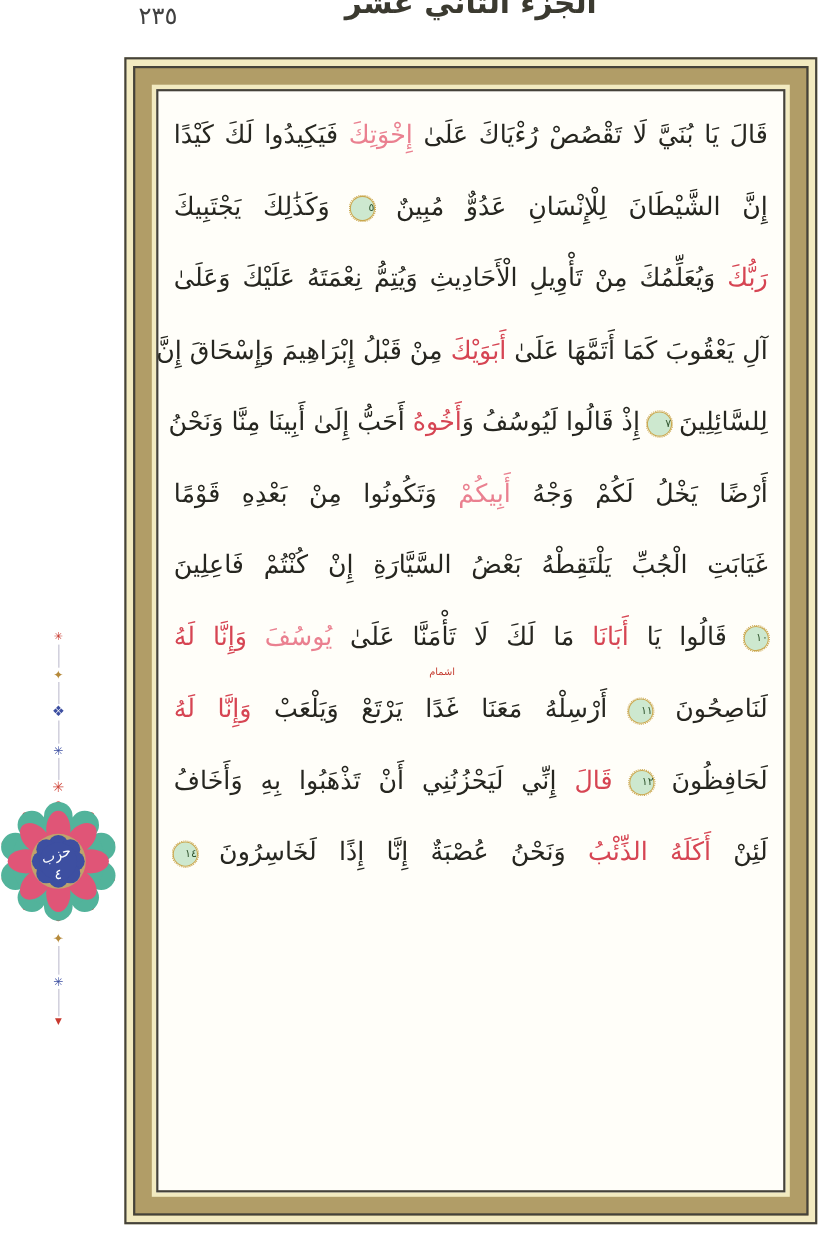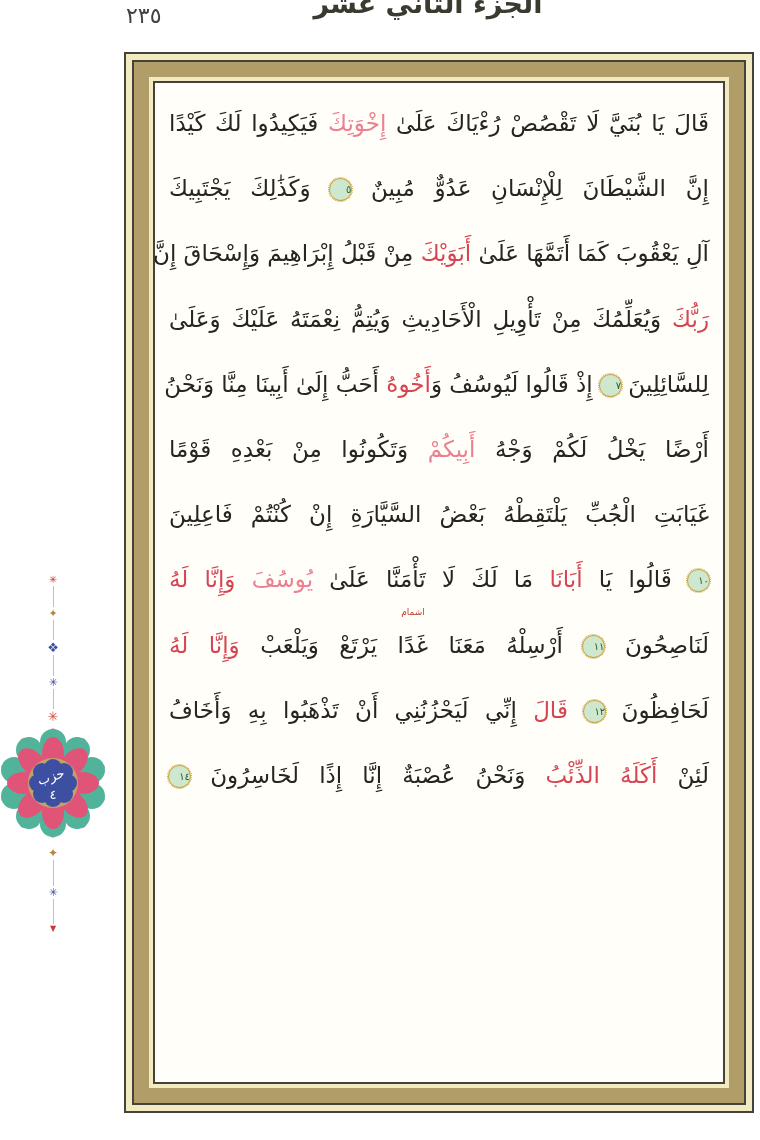--- a/index.html
+++ b/index.html
@@ -17,21 +17,21 @@
     direction:rtl;
   }
   .page-number{
     position:absolute;top:3px;left:126px;
     font-size:22px;color:#404040;direction:rtl;
   }
   
   .frame{
     position:absolute;left:113px;top:52px;width:630px;height:1061px;
     box-sizing:border-box;border:2px solid var(--frame-line);
-    background:var(--frame-cream);padding:6px;margin-left:11px;
+    background:var(--frame-cream);padding:6px;
   }
   .frame-tan{box-sizing:border-box;width:100%;height:100%;
     border:2px solid var(--frame-line);background:var(--frame-tan);padding:15px;}
   .frame-cream2{box-sizing:border-box;width:100%;height:100%;
     background:var(--frame-cream);padding:4px;}
   .frame-white{box-sizing:border-box;width:100%;height:100%;
     border:2px solid var(--frame-line);background:#fffef9;
     padding:9px 14px;}
   
   .text-area{width:100%;height:100%;direction:rtl;}
@@ -77,22 +77,22 @@
 <div class="juz-header">الجزء الثاني عشر</div>
 <div class="page-number">٢٣٥</div>
 
 <div class="frame">
   <div class="frame-tan">
     <div class="frame-cream2">
       <div class="frame-white">
         <div class="text-area">
             <div class="line"><span class="seg k">قَالَ يَا بُنَيَّ لَا تَقْصُصْ رُءْيَاكَ عَلَىٰ </span><span class="seg p">إِخْوَتِكَ </span><span class="seg k">فَيَكِيدُوا لَكَ كَيْدًا</span></div>
             <div class="line"><span class="seg k">إِنَّ الشَّيْطَانَ لِلْإِنْسَانِ عَدُوٌّ مُبِينٌ </span><span class="ayah-marker">٥</span><span class="seg k"> وَكَذَٰلِكَ يَجْتَبِيكَ</span></div>
+            <div class="line"><span class="seg r">رَبُّكَ </span><span class="seg k">وَيُعَلِّمُكَ مِنْ تَأْوِيلِ الْأَحَادِيثِ وَيُتِمُّ نِعْمَتَهُ عَلَيْكَ وَعَلَىٰ</span></div>
             <div class="line"><span class="seg k">آلِ يَعْقُوبَ كَمَا أَتَمَّهَا عَلَىٰ </span><span class="seg r">أَبَوَيْكَ </span><span class="seg k">مِنْ قَبْلُ إِبْرَاهِيمَ وَإِسْحَاقَ إِنَّ</span></div>
-            <div class="line"><span class="seg r">رَبُّكَ </span><span class="seg k">وَيُعَلِّمُكَ مِنْ تَأْوِيلِ الْأَحَادِيثِ وَيُتِمُّ نِعْمَتَهُ عَلَيْكَ وَعَلَىٰ</span></div>
             <div class="line"><span class="seg k">لِلسَّائِلِينَ </span><span class="ayah-marker">٧</span><span class="seg k"> إِذْ قَالُوا لَيُوسُفُ وَ</span><span class="seg r">أَخُوهُ </span><span class="seg k">أَحَبُّ إِلَىٰ أَبِينَا مِنَّا وَنَحْنُ</span></div>
             <div class="line"><span class="seg k">أَرْضًا يَخْلُ لَكُمْ وَجْهُ </span><span class="seg p">أَبِيكُمْ </span><span class="seg k">وَتَكُونُوا مِنْ بَعْدِهِ قَوْمًا</span></div>
             <div class="line"><span class="seg k">غَيَابَتِ الْجُبِّ يَلْتَقِطْهُ بَعْضُ السَّيَّارَةِ إِنْ كُنْتُمْ فَاعِلِينَ</span></div>
             <div class="line"><span class="ayah-marker">١٠</span><span class="seg k"> قَالُوا يَا </span><span class="seg r">أَبَانَا </span><span class="seg k">مَا لَكَ لَا تَأْمَنَّا عَلَىٰ </span><span class="seg p">يُوسُفَ </span><span class="seg r">وَإِنَّا لَهُ</span><span class="note">اشمام</span></div>
             <div class="line"><span class="seg k">لَنَاصِحُونَ </span><span class="ayah-marker">١١</span><span class="seg k"> أَرْسِلْهُ مَعَنَا غَدًا يَرْتَعْ وَيَلْعَبْ </span><span class="seg r">وَإِنَّا لَهُ</span></div>
             <div class="line"><span class="seg k">لَحَافِظُونَ </span><span class="ayah-marker">١٢</span><span class="seg r"> قَالَ </span><span class="seg k">إِنِّي لَيَحْزُنُنِي أَنْ تَذْهَبُوا بِهِ وَأَخَافُ</span></div>
             <div class="line"><span class="seg k">لَئِنْ </span><span class="seg r">أَكَلَهُ الذِّئْبُ </span><span class="seg k">وَنَحْنُ عُصْبَةٌ إِنَّا إِذًا لَخَاسِرُونَ </span><span class="ayah-marker">١٤</span></div>
           </div>
       </div>
     </div>

